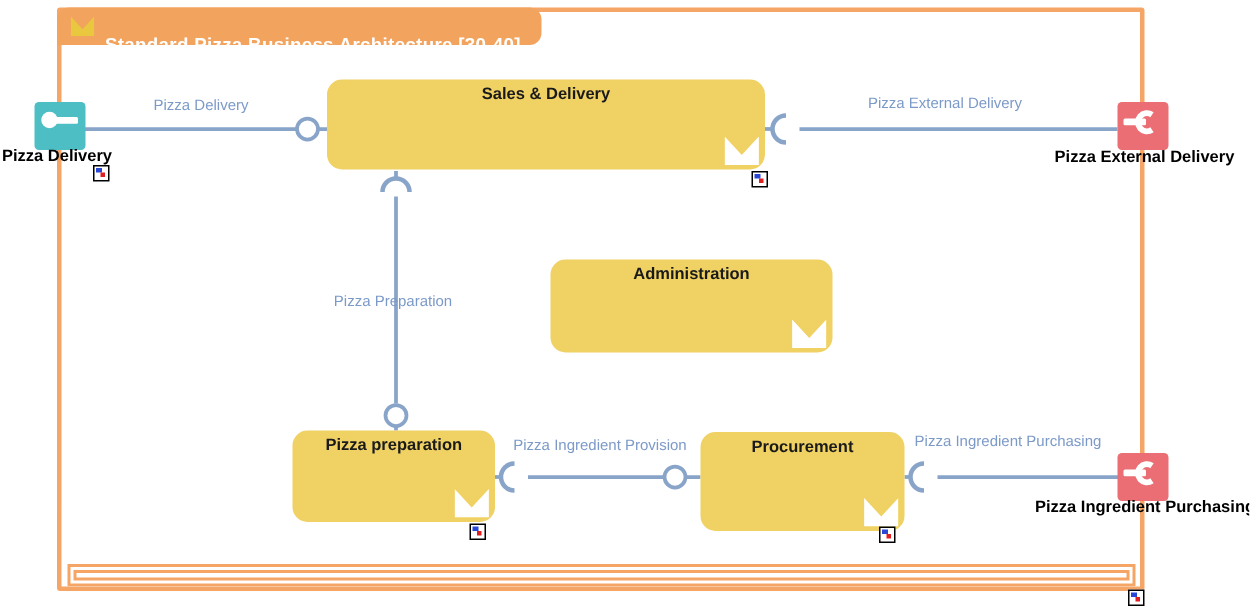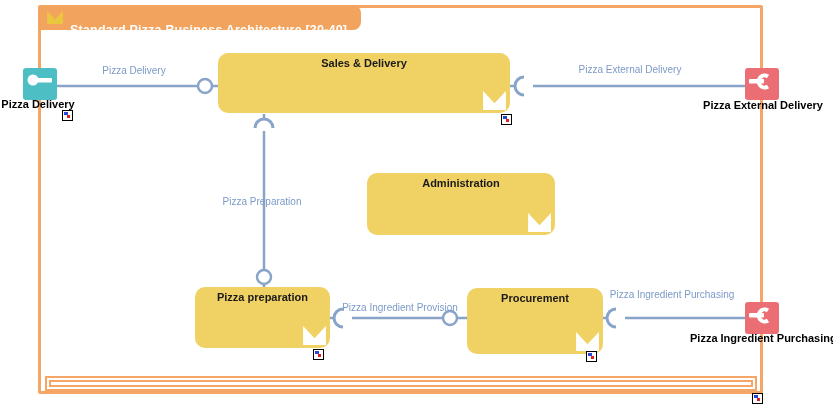--- a/index.html
+++ b/index.html
@@ -144,21 +144,21 @@
     <svg width="30" height="26" viewBox="0 0 30 26">
       <rect x="2" y="8" width="15" height="4.5" rx="1" fill="#fff"></rect>
       <path d="M21 5.5 A6 6 0 1 0 21 15.5" stroke="#fff" stroke-width="4" fill="none"></path>
     </svg>
   </div>
   <div class="iface-label" style="left:690px;top:332px;width:146px;">Pizza Ingredient Purchasing</div>
 
   <div class="conn-label" style="left:84px;top:65px;width:100px;">Pizza Delivery</div>
   <div class="conn-label" style="left:555px;top:64px;width:150px;">Pizza External Delivery</div>
   <div class="conn-label" style="left:212px;top:196px;width:100px;">Pizza Preparation</div>
-  <div class="conn-label" style="left:325px;top:302px;width:150px;text-align:center;">Pizza Ingredient Provision</div>
+  <div class="conn-label" style="left:325px;top:292px;width:150px;text-align:center;">Pizza Ingredient Provision</div>
   <div class="conn-label" style="left:597px;top:289px;width:150px;">Pizza Ingredient Purchasing</div>
 
   <div class="assign-icon" style="left:62px;top:110px;">
       <span class="b"></span>
       <span class="r"></span>
     </div>
   <div class="assign-icon" style="left:501px;top:114px;">
       <span class="b"></span>
       <span class="r"></span>
     </div>

